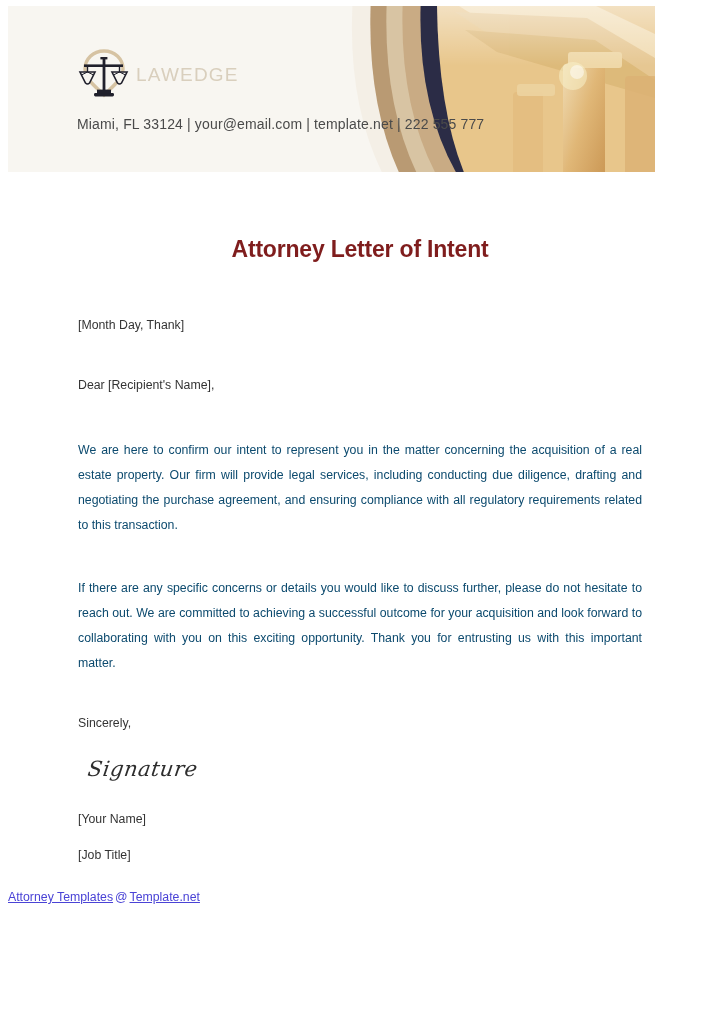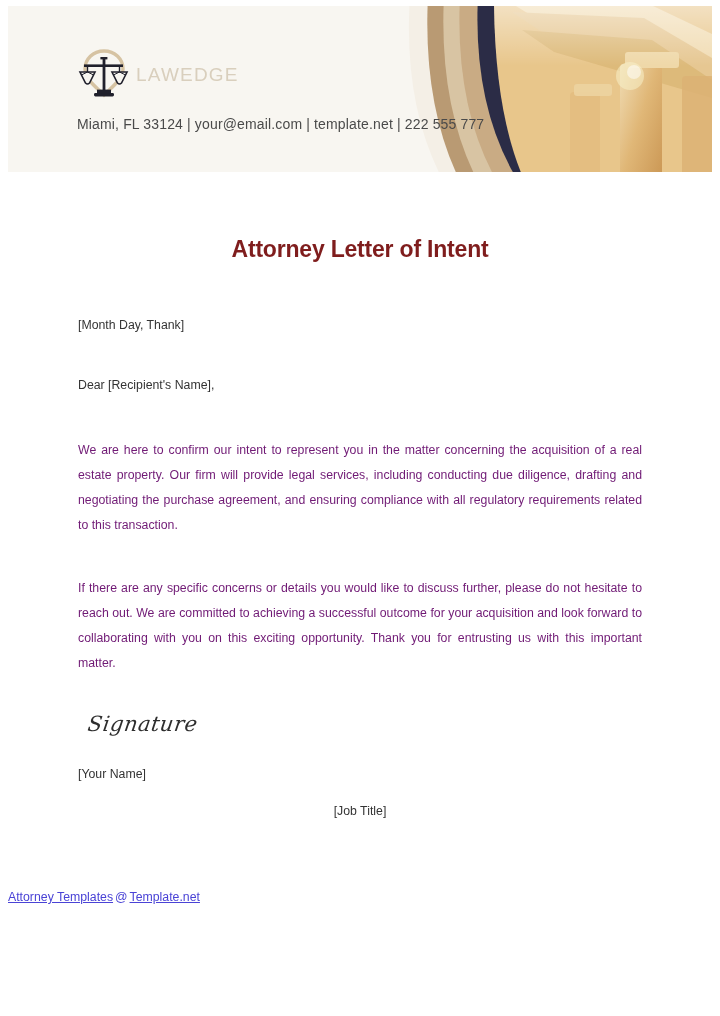--- a/index.html
+++ b/index.html
@@ -31,21 +31,21 @@
     height: 1004px;
     background: #ffffff;
     overflow: hidden;
   }
 
   
   .header-band {
     position: absolute;
     left: 0;
     top: 0;
-    width: 704px;
+    width: 647px;
     height: 166px;
     background: #f8f6f1;
     overflow: hidden;
   }
 
   .header-art {
     position: absolute;
     right: 0;
     top: 0;
     width: 330px;
@@ -112,41 +112,41 @@
     color: #343434;
     line-height: 1.5;
     margin: 0;
   }
 
   .date-line { margin-bottom: 42px; }
   .salutation { margin-bottom: 44px; margin-top: 32px; }
 
   .para {
     font-size: 12.3px;
-    color: #701a75;
+    color: #0c4a6e;
     line-height: 2.03;
     text-align: justify;
     margin: 0 0 38px 0;
   }
 
   .closing { margin-bottom: 10px; }
 
   .signature {
     font-family: "DejaVu Serif", serif;
     font-style: italic;
     font-size: 21px;
     color: #2e2e2e;
     margin: 26px 0 30px 10px;
     line-height: 1;
     transform: skewX(-8deg);
     letter-spacing: 0.5px;
   }
 
   .sign-name { margin-bottom: 18px; }
-  .sign-title { margin-bottom: 8px; text-align: center; }
+  .sign-title { margin-bottom: 8px; }
 
   
   .footer {
     position: absolute;
     left: 0;
     top: 884px;
     width: 704px;
     text-align: left;
     font-size: 12.3px;
   }
@@ -249,20 +249,21 @@
       <h1 class="doc-title">Attorney Letter of Intent</h1>
 
       <p class="line date-line">[Month Day, Thank]</p>
 
       <p class="line salutation">Dear [Recipient's Name],</p>
 
       <p class="para">We are here to confirm our intent to represent you in the matter concerning the acquisition of a real estate property. Our firm will provide legal services, including conducting due diligence, drafting and negotiating the purchase agreement, and ensuring compliance with all regulatory requirements related to this transaction.</p>
 
       <p class="para">If there are any specific concerns or details you would like to discuss further, please do not hesitate to reach out. We are committed to achieving a successful outcome for your acquisition and look forward to collaborating with you on this exciting opportunity. Thank you for entrusting us with this important matter.</p>
 
+      <p class="line closing">Sincerely,</p>
 
       <div class="signature">Signature</div>
 
       <p class="line sign-name">[Your Name]</p>
       <p class="line sign-title">[Job Title]</p>
     </div>
 
     <div class="footer">
       <a href="#">Attorney Templates</a><span class="sep">@</span><a href="#">Template.net</a>
     </div>

